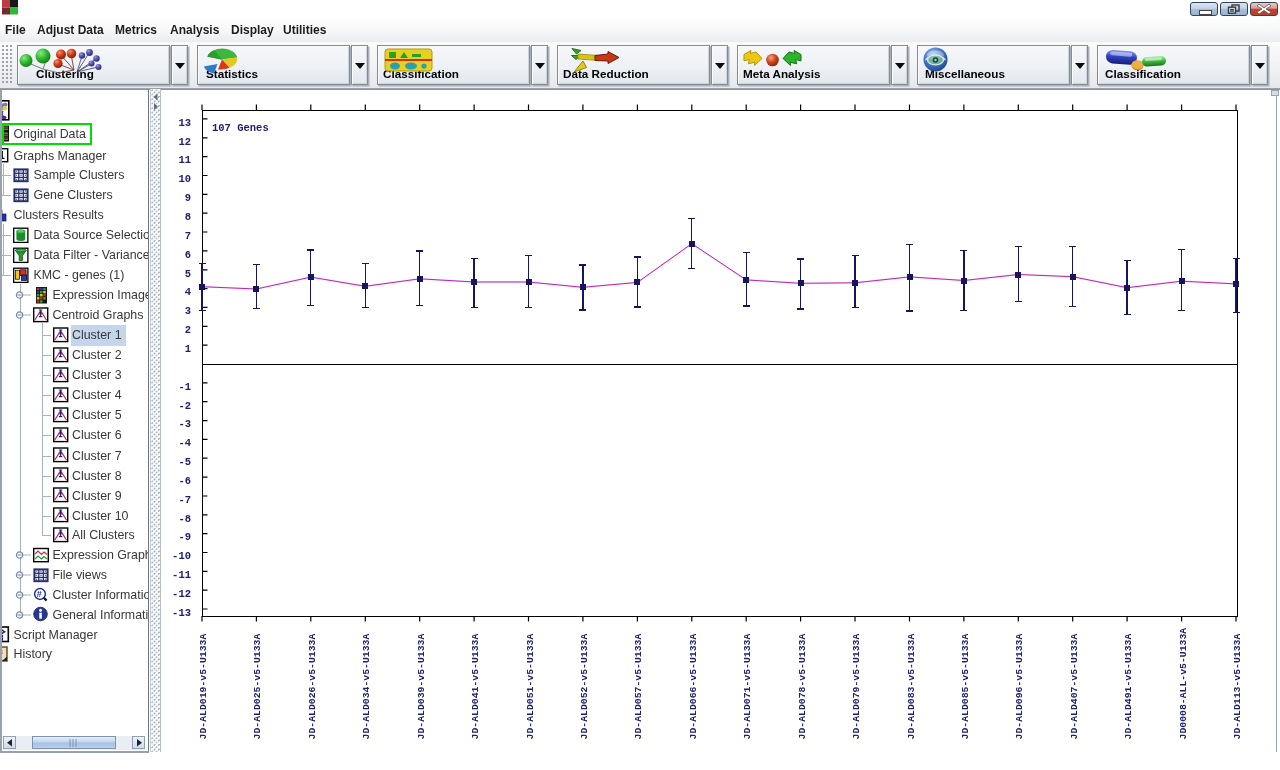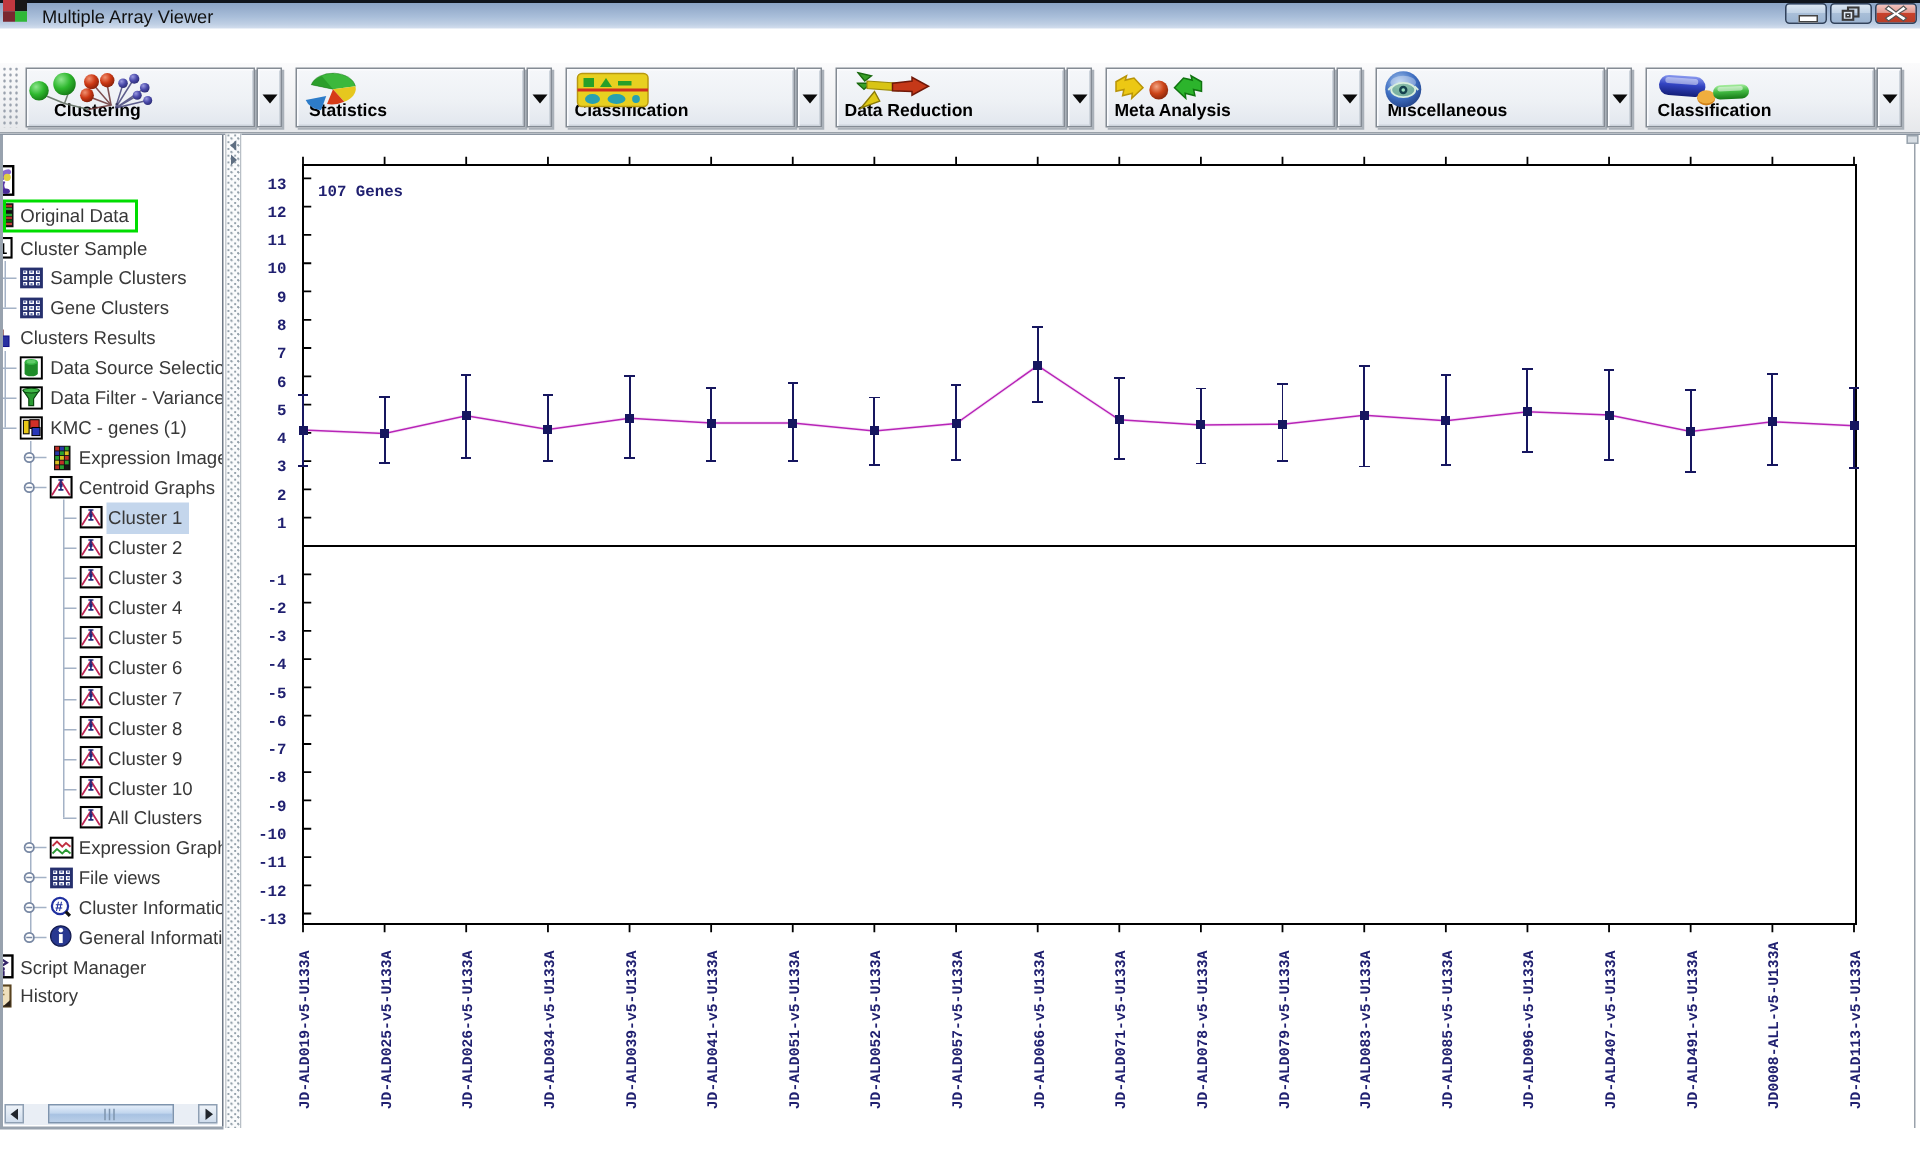--- a/index.html
+++ b/index.html
@@ -27,40 +27,36 @@
 #grip{position:absolute;left:2px;top:3px;width:12px;height:40px;
  background-image:radial-gradient(circle at 1px 1px,#9aa2ae 0.8px,transparent 1px);background-size:4px 4px;}
 .tbbtn{position:absolute;top:2.5px;height:40px;border:1px solid #848b94;box-sizing:border-box;
  background:linear-gradient(#f5f7fa 0%,#eef1f5 55%,#e2e7ee 100%);box-shadow:inset 1px 1px 0 #fbfcfe, inset -1px -1px 0 #cdd4dc, 1.5px 1.5px 0 #aab1b9;}
 .tbmain{width:153px;}
 .tbarr{width:17px;}
 .tbarr:after{content:"";position:absolute;left:2.8px;top:17px;width:0;height:0;border:5px solid transparent;border-top:6.5px solid #0a0a0a;}
 .tblabel{position:absolute;font-weight:bold;font-size:11.7px;color:#000;top:25px;white-space:nowrap;}
 
 #mainarea{position:absolute;left:0;top:89px;width:1280px;height:663px;background:#fff;}
-#treepanel{position:absolute;left:0;top:17px;width:148px;height:593px;background:#fff;overflow:hidden;}
+#treepanel{position:absolute;left:0;top:7px;width:148px;height:593px;background:#fff;overflow:hidden;}
 #divider{position:absolute;left:149.5px;top:0;width:11px;height:663px;background:#fafbfc;
  background-image:radial-gradient(circle at 1.2px 1.2px,#93a0aa 0.7px,transparent 0.9px),radial-gradient(circle at 3.4px 3.4px,#93a0aa 0.7px,transparent 0.9px);background-size:4.5px 4.5px;border-left:1px solid #c8cdd2;border-right:1px solid #b8bfc6;box-sizing:border-box;}
 #chartpanel{position:absolute;left:161px;top:1px;width:1116px;height:662px;background:#fff;border-right:1.5px solid #9aa2ab;box-sizing:border-box;}
 
 .trow{position:absolute;font-size:12.4px;line-height:16.5px;color:#383838;white-space:nowrap;}
 .ticon{position:absolute;}
 #hscroll{position:absolute;left:3px;top:647px;width:142px;height:14px;background:#e9eef5;}
 
 #statusbar{position:absolute;left:0;top:752px;width:1280px;height:18px;background:#f0f0f0;border-top:1px solid #c8c8c8;box-sizing:border-box;}
 #statustext{position:absolute;left:0px;top:2px;font-weight:bold;font-size:12px;color:#222;letter-spacing:0.1px;}
 </style>
 </head>
 <body>
 <div id="app">
 
-  <div id="titlebar">
-    <div id="titletopline"></div>
-    <div id="titletext">Multiple Array Viewer</div>
-  </div>
   <svg class="abs" style="left:2px;top:0px" width="18" height="16" viewBox="0 0 18 16">
     <rect x="0" y="0" width="8" height="7.5" fill="#c03840"></rect>
     <rect x="8" y="0" width="8" height="7.5" fill="#181818"></rect>
     <rect x="8" y="7.5" width="8" height="7" fill="#2fb838"></rect>
     <rect x="0" y="7.5" width="8" height="7" fill="#7a2830"></rect>
   </svg>
   <div class="winbtn" id="btnmin">
       <i></i>
     </div>
   <div class="winbtn" id="btnres">
@@ -69,20 +65,28 @@
      <rect x="7.5" y="4.2" width="7" height="6" fill="#dfe9f4" stroke="#3a3a3a" stroke-width="1.4"></rect>
      <rect x="9.8" y="6.4" width="2.4" height="1.8" fill="none" stroke="#3a3a3a" stroke-width="1.1"></rect>
   </svg>
     </div>
   <div class="winbtn" id="btncls">
       <svg width="26" height="12" viewBox="0 0 26 12">
      <path d="M8 1 L13 5 L18 1 L20 3 L15 6 L20 9 L18 11 L13 7.5 L8 11 L6 9 L11 6 L6 3 Z" fill="#fff" stroke="#555" stroke-width="0.8"></path>
   </svg>
     </div>
 
+  <div id="menubar">
+    <div class="menuitem" style="left:5px">File</div>
+    <div class="menuitem" style="left:37px">Adjust Data</div>
+    <div class="menuitem" style="left:115px">Metrics</div>
+    <div class="menuitem" style="left:170px">Analysis</div>
+    <div class="menuitem" style="left:231px">Display</div>
+    <div class="menuitem" style="left:283px">Utilities</div>
+  </div>
 
   <div id="toolbar">
     <div id="grip"></div>
   </div>
   <div id="tbbuttons" style="position:absolute;left:0;top:42px;width:1280px;height:47px">
 
     <div class="tbbtn tbmain" style="left:17px"></div>
       <div class="tbbtn tbarr" style="left:171px"></div>
     <div class="tblabel" style="left:36px">Clustering</div>
     <svg class="abs" style="left:17px;top:0px" width="90" height="33" viewBox="0 0 90 33">
@@ -245,21 +249,21 @@
           <rect x="1" y="9.5" width="14" height="1.6" fill="#b03028"></rect>
           <rect x="1" y="11.5" width="14" height="1.6" fill="#0a600a"></rect>
           <rect x="1" y="13.5" width="14" height="1.6" fill="#c04038"></rect>
         </svg>
     <div class="trow" style="left:13.5px;top:29.5px">Original Data</div>
     <div class="abs" style="left:1.5px;top:27.0px;width:86px;height:18px;border:2px solid #00dd00"></div>
     <svg class="ticon" style="left:-7px;top:51.0px" width="17" height="17" viewBox="0 0 17 17">
           <rect x="0.7" y="1.7" width="14" height="13" fill="#fff" stroke="#000" stroke-width="1.4"></rect>
           <text x="6" y="12.2" font-family="Liberation Sans,sans-serif" font-size="10.5" font-weight="bold" fill="#000">1</text>
         </svg>
-    <div class="trow" style="left:13.5px;top:51.5px">Cluster Sample</div>
+    <div class="trow" style="left:13.5px;top:51.5px">Graphs Manager</div>
     <div class="abs" style="left:1px;top:79.3px;width:9.5px;height:1px;background:#a4b2c6"></div>
     <svg class="ticon" style="left:13px;top:70.80000000000001px" width="17" height="17" viewBox="0 0 17 17">
           <rect x="1.4" y="2.4" width="13.2" height="11.8" fill="#fff" stroke="#26306e" stroke-width="2"></rect>
           <line x1="5.8" y1="2.2" x2="5.8" y2="14.4" stroke="#26306e" stroke-width="1.3"></line>
           <line x1="10.3" y1="2.2" x2="10.3" y2="14.4" stroke="#26306e" stroke-width="1.3"></line>
           <line x1="1.2" y1="6.3" x2="14.8" y2="6.3" stroke="#26306e" stroke-width="1.3"></line>
           <line x1="1.2" y1="10.4" x2="14.8" y2="10.4" stroke="#26306e" stroke-width="1.3"></line>
           <rect x="2.8" y="3.5" width="1.4" height="1.4" fill="#6070aa"></rect>
           <rect x="2.8" y="7.6000000000000005" width="1.4" height="1.4" fill="#6070aa"></rect>
           <rect x="2.8" y="11.700000000000001" width="1.4" height="1.4" fill="#6070aa"></rect>

